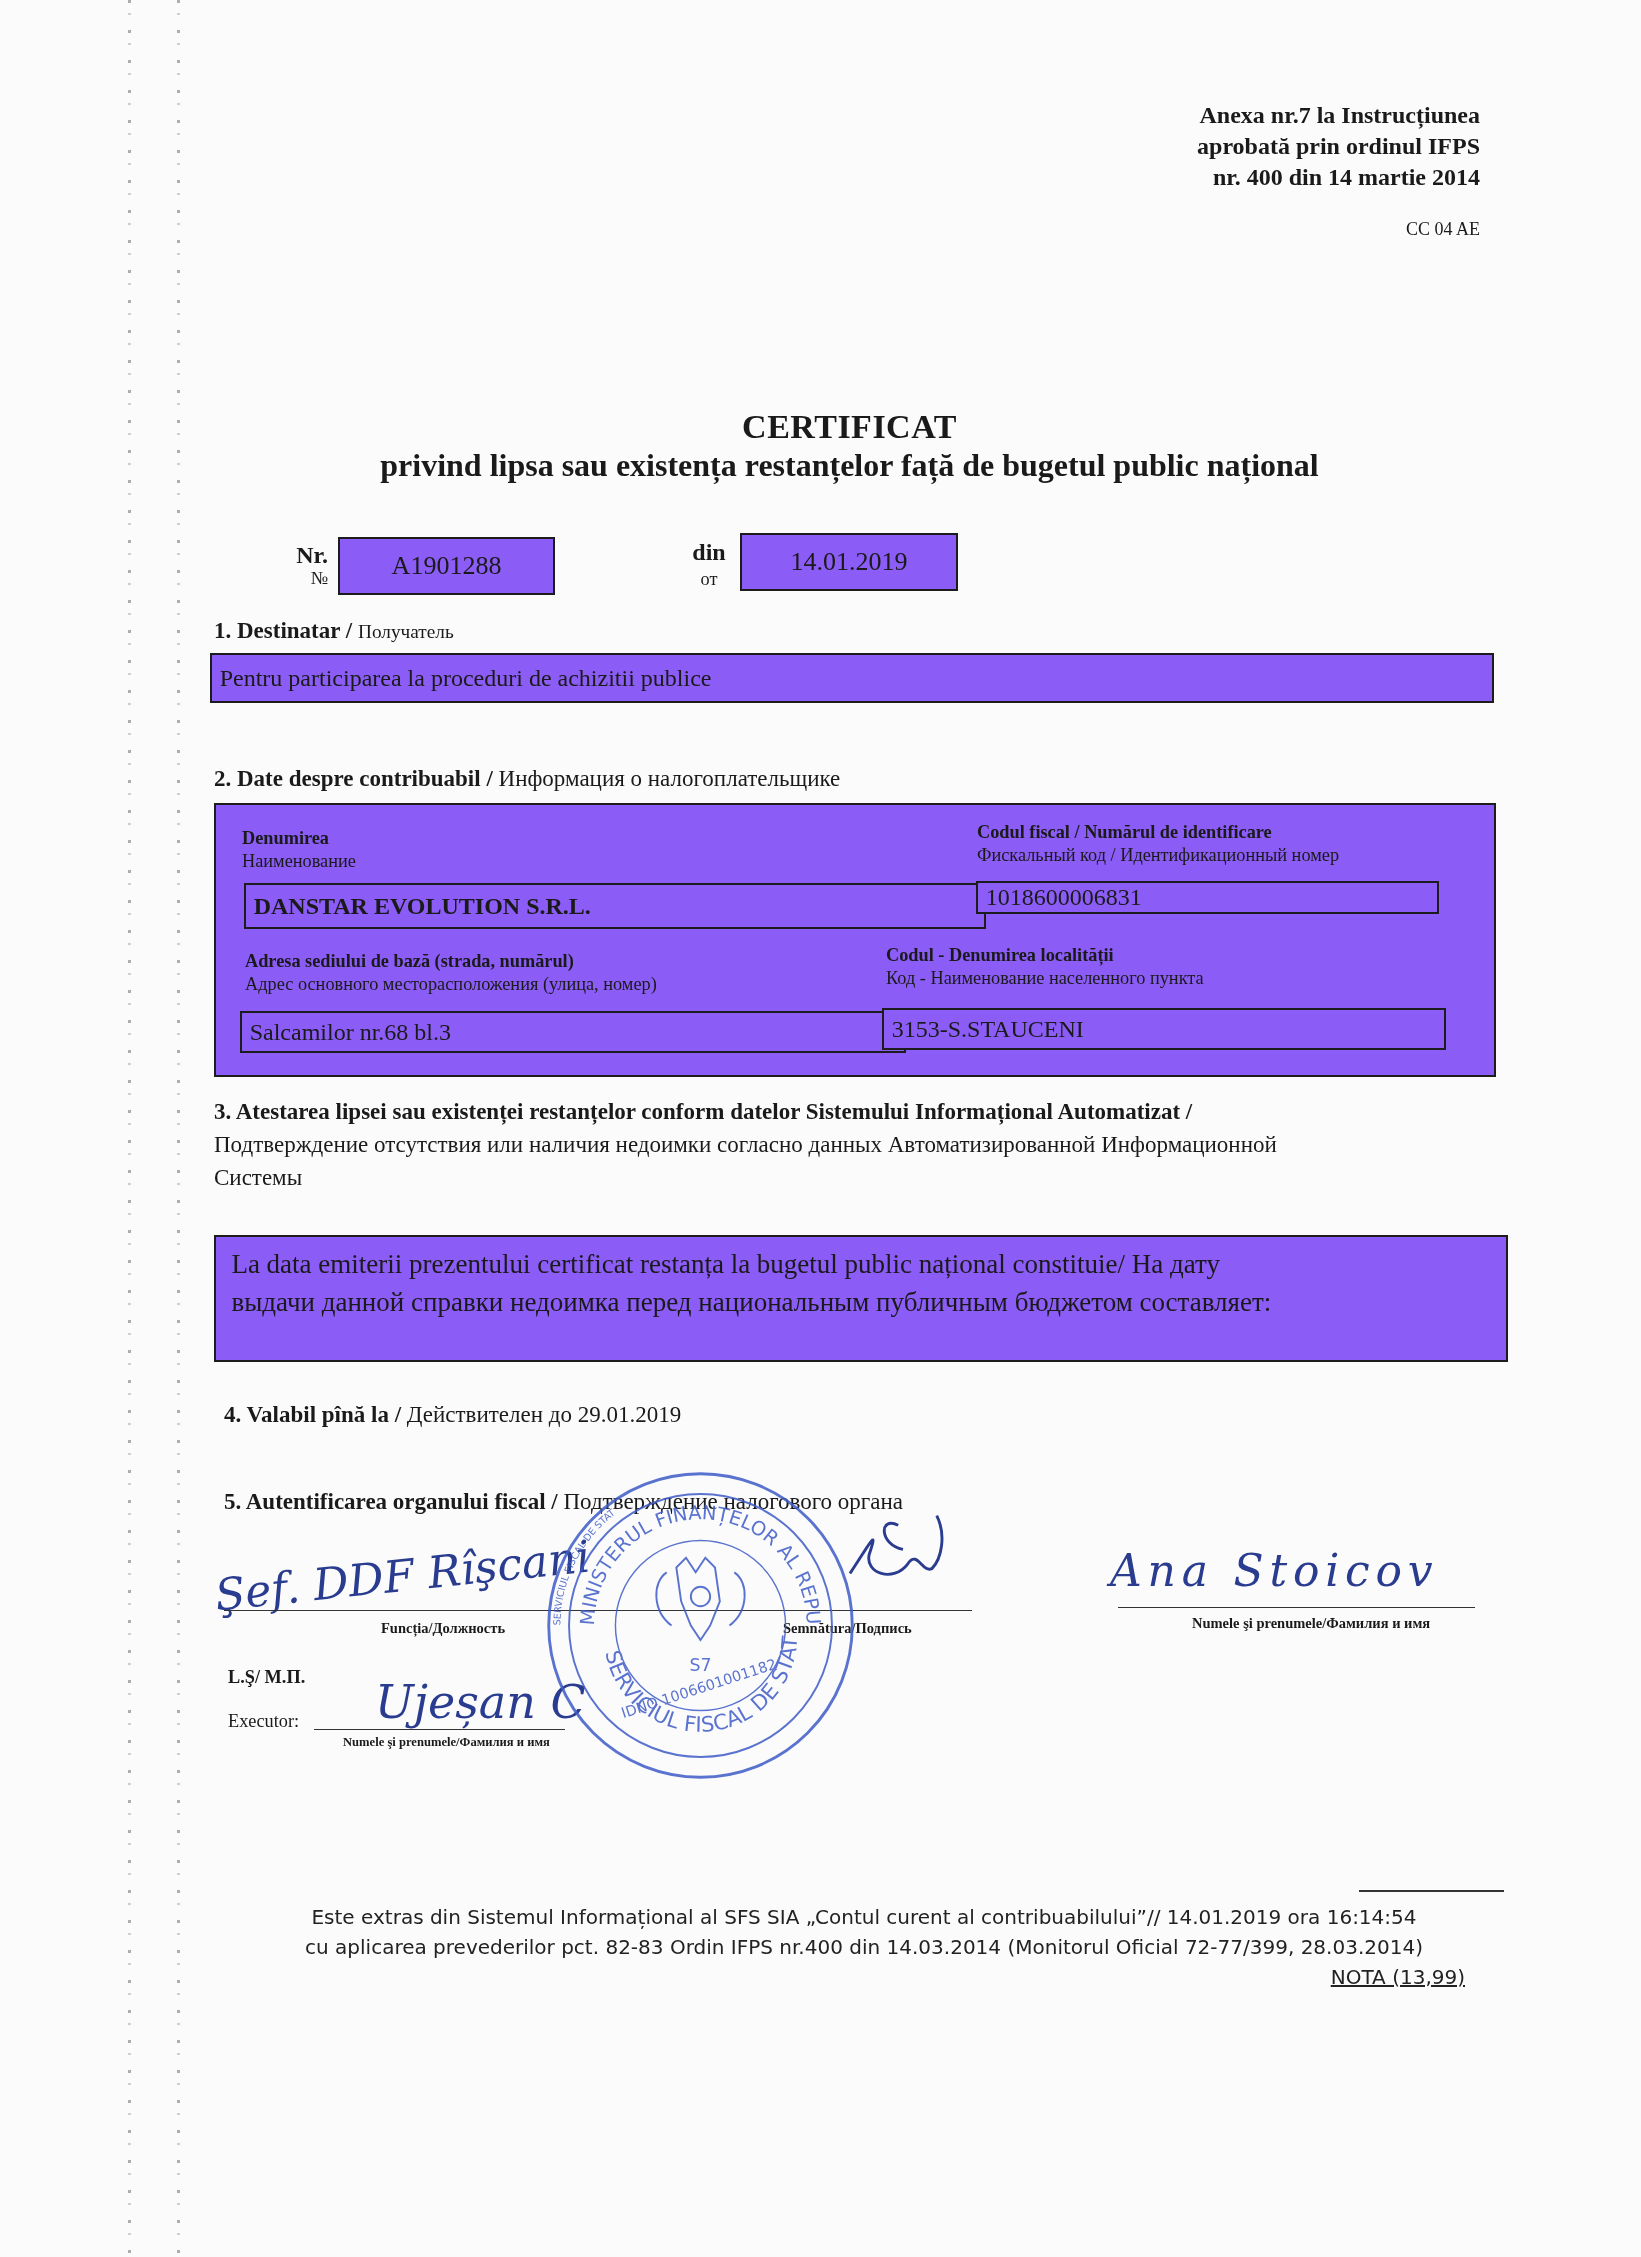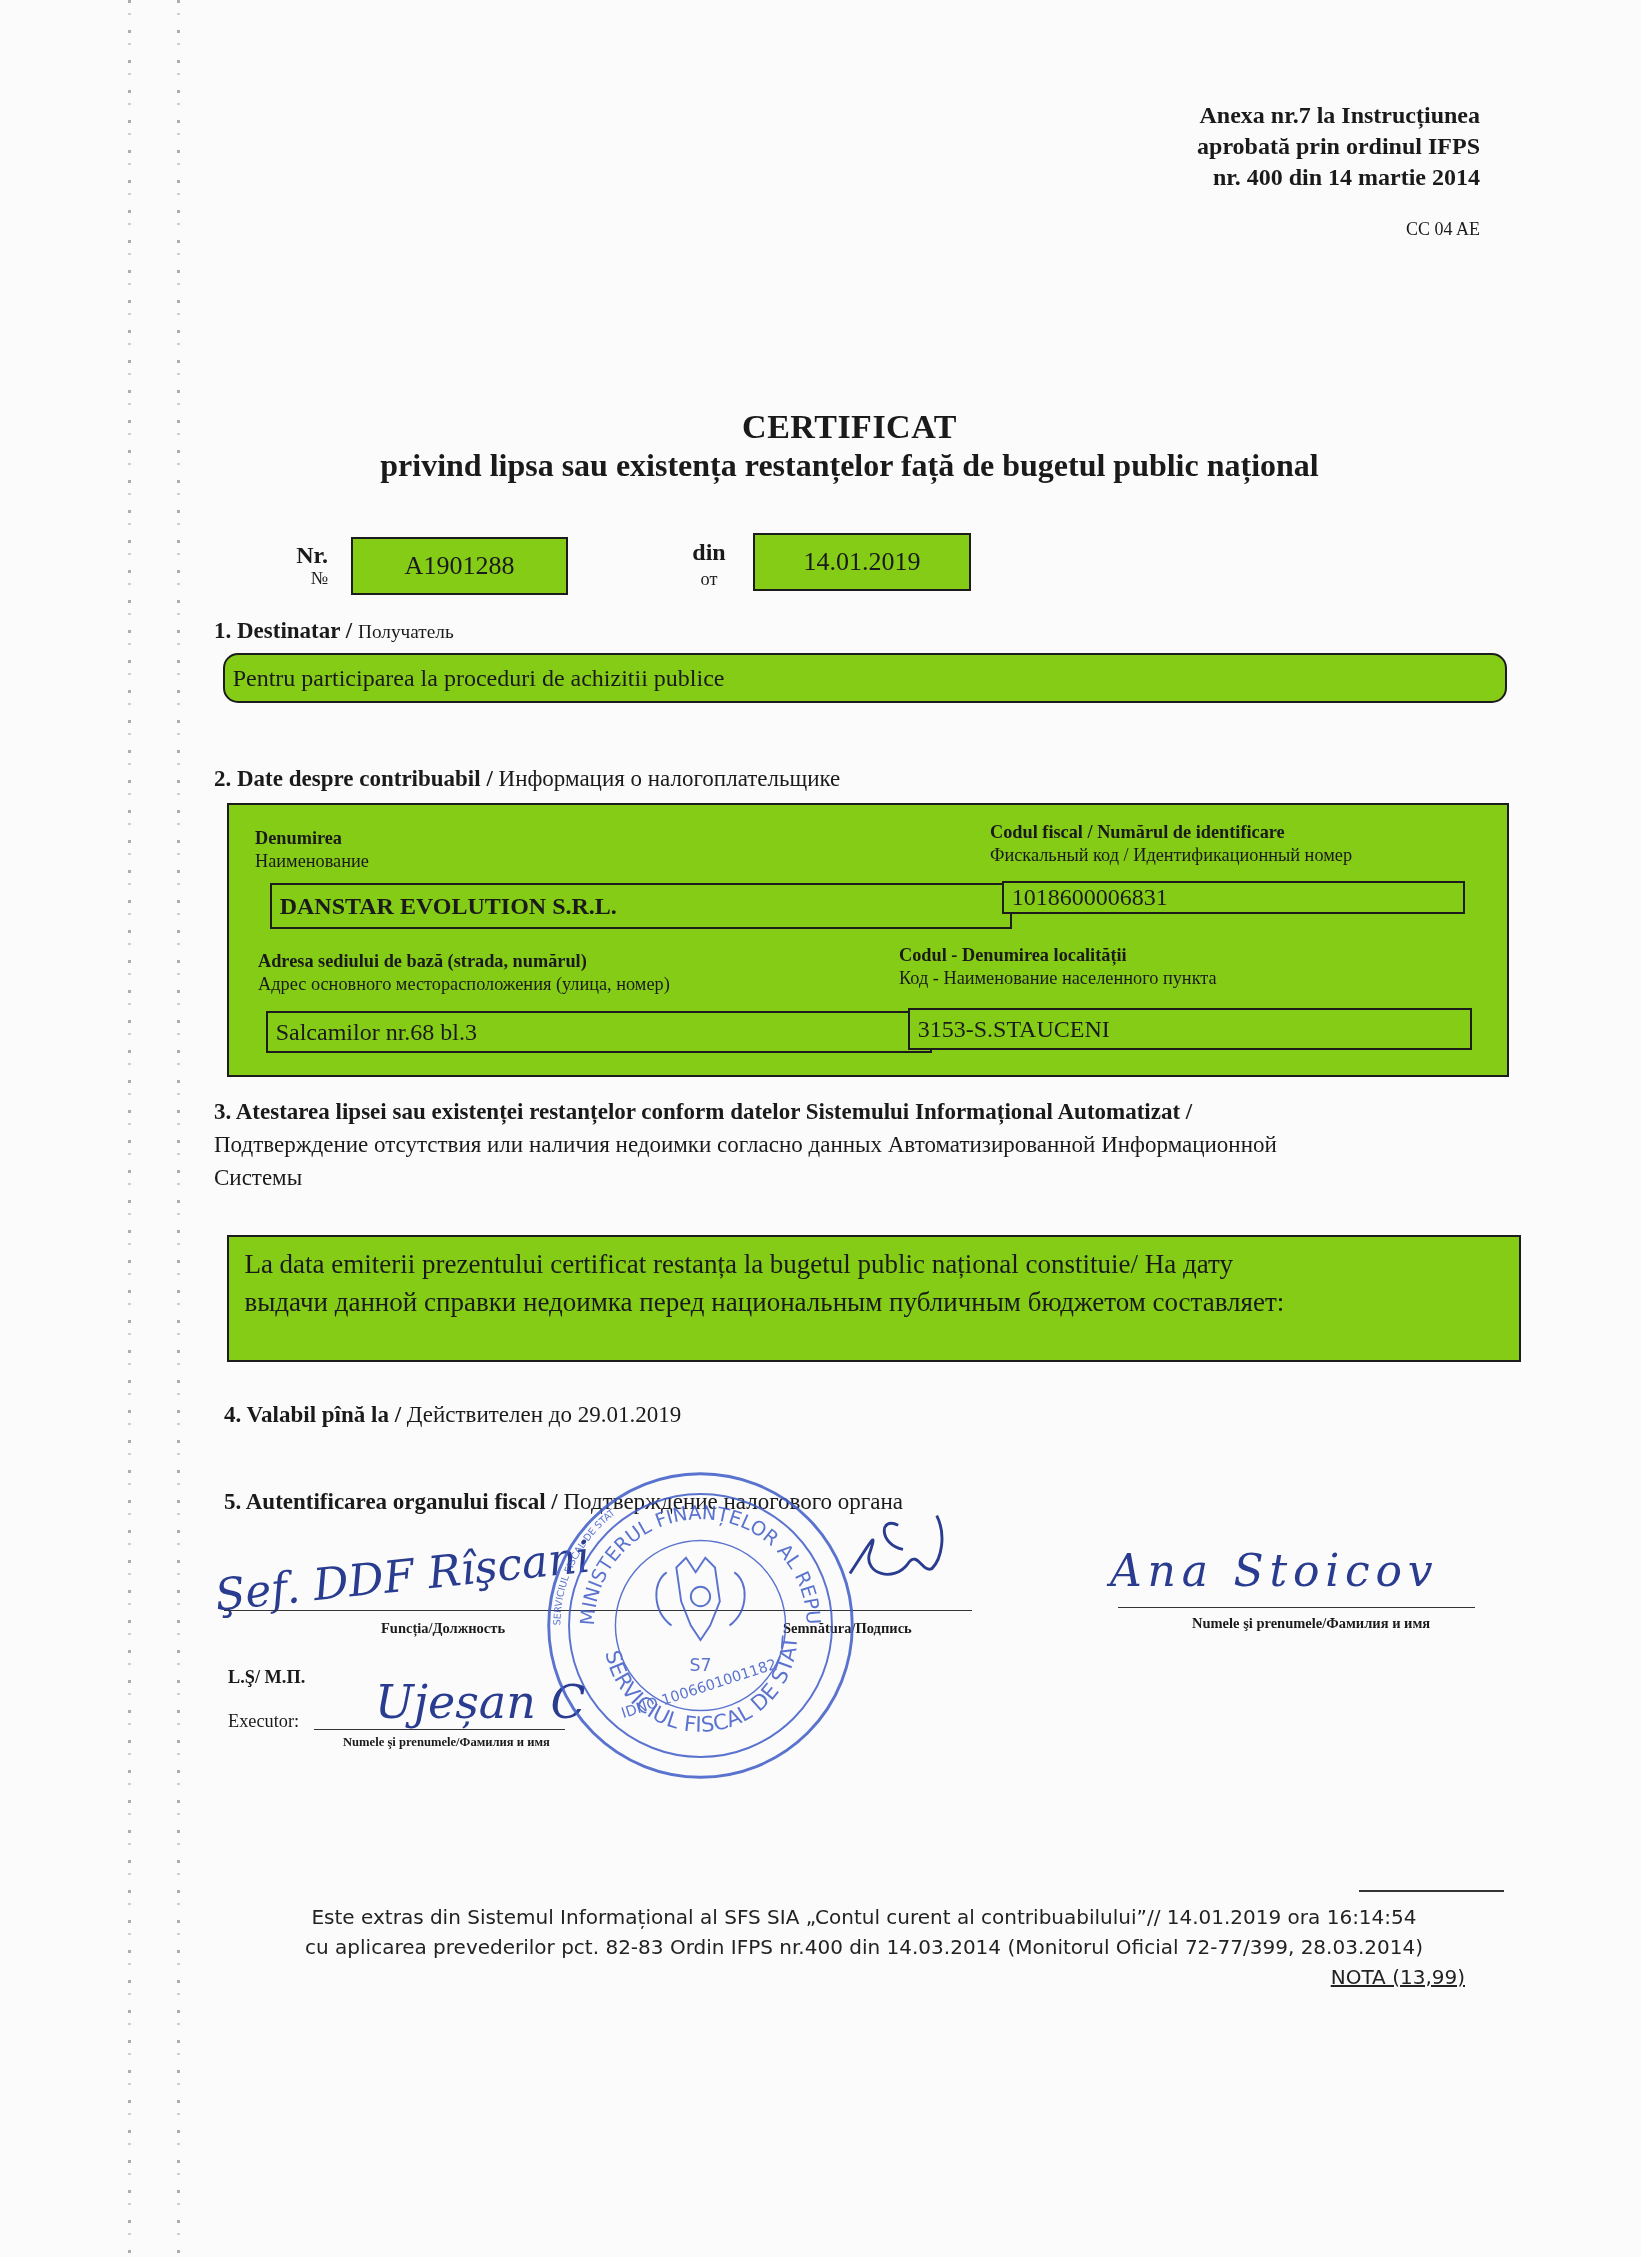--- a/index.html
+++ b/index.html
@@ -25,22 +25,22 @@
       left: 0; width: 1699px; top: 408px; text-align: center;
       font-size: 34px; font-weight: bold; letter-spacing: 0.5px;
     }
     .subtitle {
       left: 0; width: 1699px; top: 447px; text-align: center;
       font-size: 32px; font-weight: bold;
     }
     .lbl-main { font-size: 24px; font-weight: bold; line-height: 25px; }
     .lbl-sub { font-size: 18.3px; line-height: 21px; }
     .box {
-      position: absolute; border: 2.9px solid #1c1c1c; background: #84cc16;
-      box-sizing: border-box; display: flex; align-items: center; margin-left: 13px;
+      position: absolute; border: 2.9px solid #1c1c1c; background: #8b5cf6;
+      box-sizing: border-box; display: flex; align-items: center;
     }
     .section-h { font-size: 23px; }
     .section-h b { font-weight: bold; }
     .small-lbl-b { font-size: 18.3px; font-weight: bold; line-height: 23px; }
     .small-lbl { font-size: 18.3px; line-height: 23px; text-align: center; }
     .field { font-size: 24px; padding-left: 7.7px; }
     .sig-line { position: absolute; height: 1.4px; background: #333; }
     .tiny-b { font-size: 14.5px; font-weight: bold; }
     .tiny { font-size: 14.5px; }
     .footer {
@@ -76,21 +76,21 @@
 <div class="abs" style="left:688px; top:540px; text-align:center; width:42px;">
   <div class="lbl-main">din</div>
   <div class="lbl-sub" style="margin-top:3.9px;">от</div>
 </div>
 <div class="box" style="left:740px; top:533px; width:218px; height:58px; justify-content:center; font-size:26px;">14.01.2019</div>
 
 <div class="abs section-h" style="left:214px; top:618px;">
   <b>1. Destinatar /</b>
   <span style="font-size:19.3px;">Получатель</span>
 </div>
-<div class="box" style="left:210px; top:653px; width:1284px; height:50px; font-size:24px;border-radius:15px;">
+<div class="box" style="left:210px; top:653px; width:1284px; height:50px; font-size:24px;">
   <span class="field">Pentru participarea la proceduri de achizitii publice</span>
 </div>
 
 <div class="abs section-h" style="left:214px; top:766px;">
   <b>2. Date despre contribuabil /</b>
   <span>Информация о налогоплательщике</span>
 </div>
 <div class="box" style="left:214px; top:803px; width:1282px; height:274px; display:block;">
   <div class="abs" style="left:26px; top:22px;">
     <div class="small-lbl-b">Denumirea</div>

